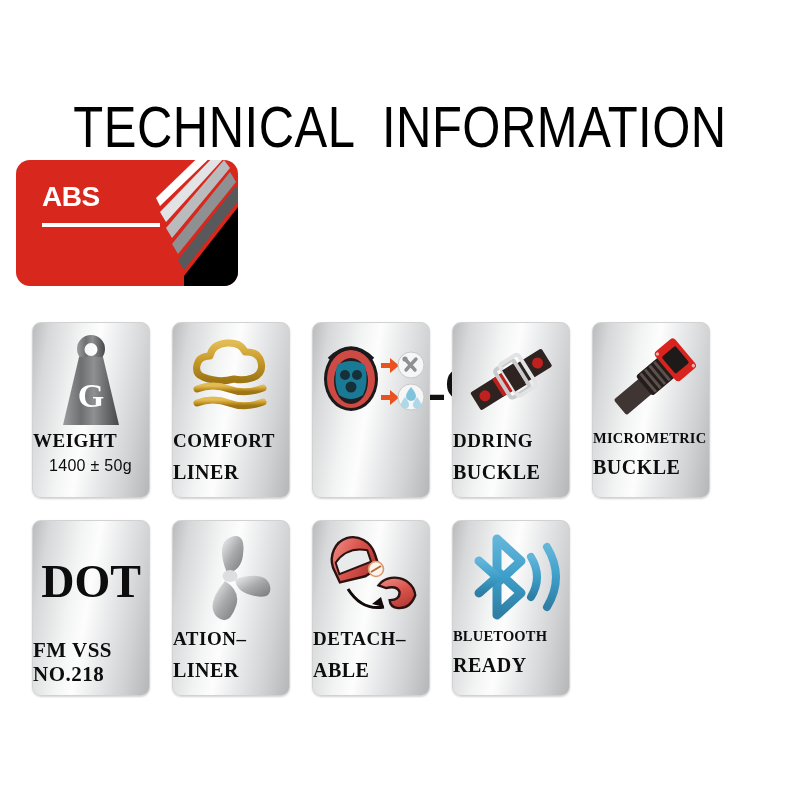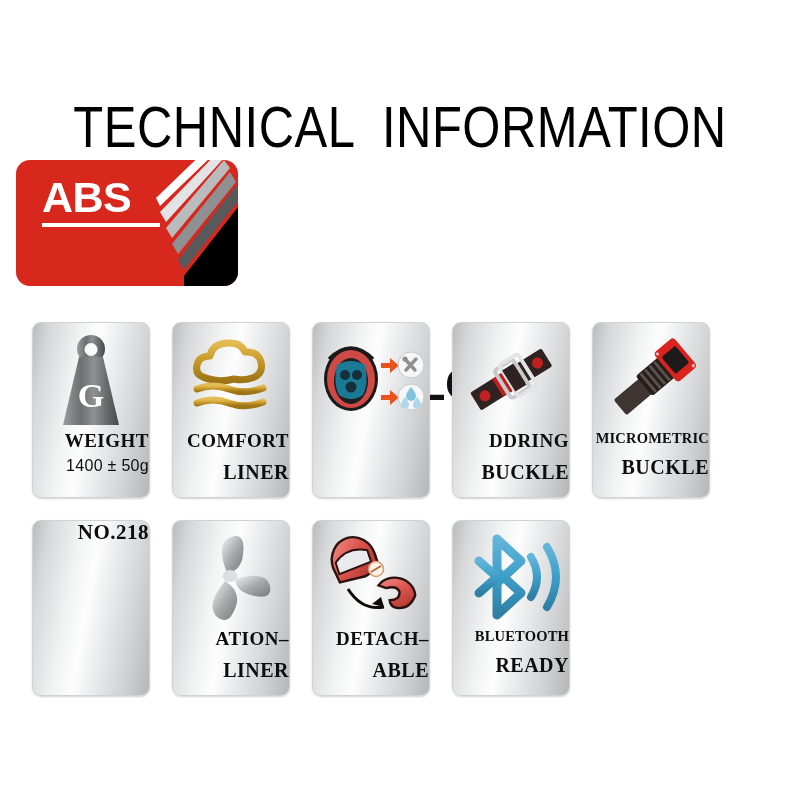--- a/index.html
+++ b/index.html
@@ -52,21 +52,21 @@
     overflow: hidden;
   }
   .abs-text {
     position: absolute;
     left: 26px;
     top: 12px;
     width: 120px;
     color: #ffffff;
     font-family: "Liberation Sans", sans-serif;
     font-weight: bold;
-    font-size: 43px;
+    font-size: 28px;
     line-height: 50px;
     letter-spacing: -0.5px;
   }
   .abs-text .rule {
     height: 4px;
     background: #ffffff;
     margin: 1px 0 3px 0;
     width: 118px;
   }
   .sheets {
@@ -134,21 +134,21 @@
     height: 108px;
     width: 100%;
     display: flex;
     align-items: center;
     justify-content: center;
     padding-top: 4px;
     box-sizing: border-box;
   }
   .card .labels {
     width: 100%;
-    text-align: right;
+    text-align: left;
     font-family: "Liberation Serif", serif;
     font-weight: bold;
     color: #0d0d0d;
     line-height: 1.08;
   }
   .lbl-1 { font-size: 19px; letter-spacing: 0.5px; }
   .lbl-2 { font-size: 20px; letter-spacing: 0.5px; margin-top: 10px; }
   .lbl-small { font-size: 14.5px; letter-spacing: 0.2px; }
   .sub {
     font-family: "Liberation Sans", sans-serif;
@@ -320,21 +320,25 @@
       <div class="labels">
         <div class="lbl-small">MICROMETRIC</div>
         <div class="lbl-2">BUCKLE</div>
       </div>
     </div>
   </div>
 
   <div class="row">
 
     <div class="card card-dot">
-      <div class="labels">
+      <div class="art">
+        <div class="dot-main">DOT</div>
+      </div>
+      <div class="labels">
+        <div class="dot-sub">FM VSS</div>
         <div class="dot-sub">NO.218</div>
       </div>
     </div>
 
     <div class="card">
       <div class="art">
         <svg width="96" height="96" viewBox="0 0 96 96">
           <defs>
             <linearGradient id="gFan" x1="0" y1="0" x2="1" y2="1">
               <stop offset="0" stop-color="#f2f3f3"></stop>

